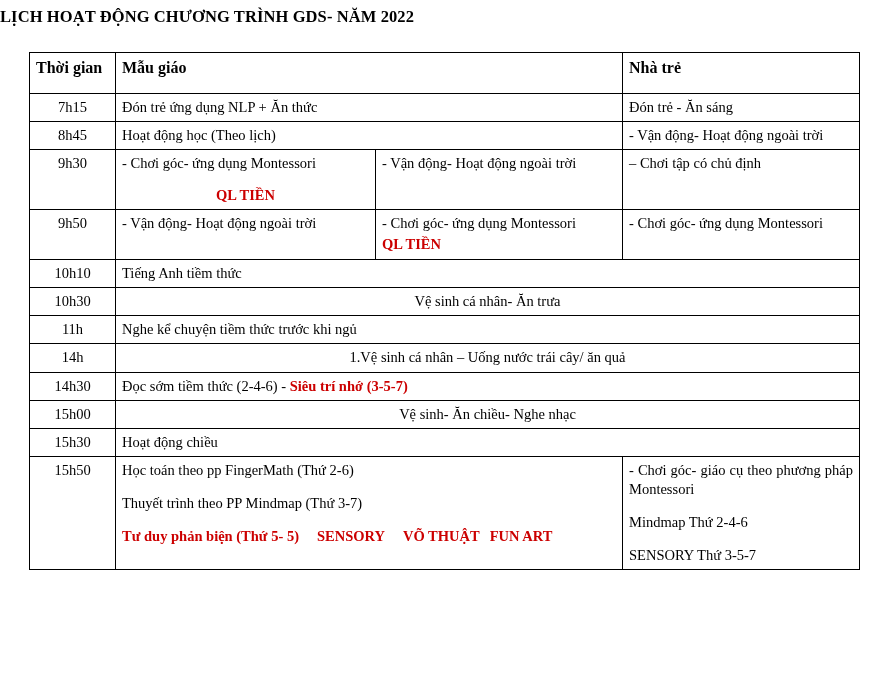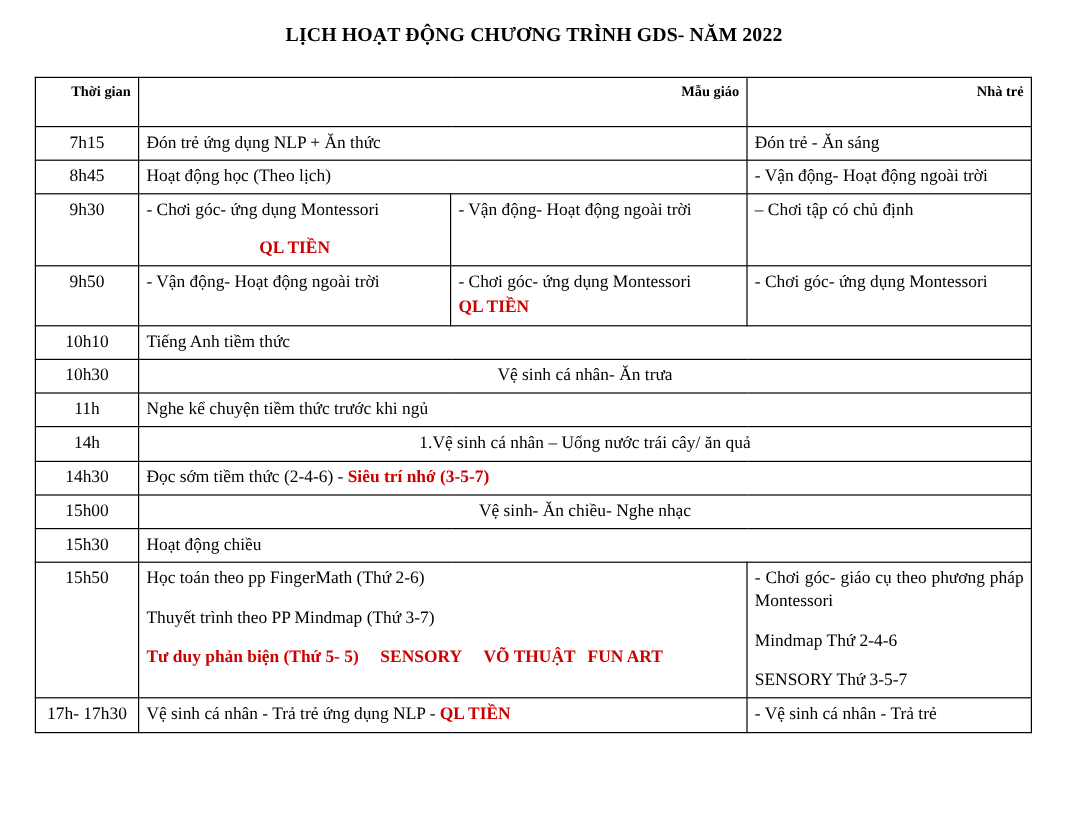--- a/index.html
+++ b/index.html
@@ -14,22 +14,22 @@
     color: #000000;
     overflow: hidden;
   }
   .page {
     position: relative;
     width: 890px;
     height: 686px;
     box-sizing: border-box;
   }
   .titles {
-    padding-top: 21px;
-    text-align: center;
+    padding-top: 9px;
+    text-align: left;
   }
   .title-line {
     font-weight: bold;
     font-size: 16.5px;
     letter-spacing: 0.1px;
     line-height: 1.0;
     margin: 0 0 0 0;
   }
   .title-line.first { padding-bottom: 12px; }
 
@@ -53,22 +53,22 @@
   col.c-mg1   { width: 260px; }
   col.c-mg2   { width: 247px; }
   col.c-nt    { width: 237px; }
 
   .t-center { text-align: center; }
   .t-left   { text-align: left; }
   .t-just   { text-align: justify; }
 
   .head td {
     font-weight: bold;
-    font-size: 12px;
-    text-align: right;
+    font-size: 16px;
+    text-align: left;
     vertical-align: middle;
     height: 32px;
     padding-top: 4px;
     padding-bottom: 4px;
   }
   .time-cell {
     text-align: center;
     vertical-align: top;
     padding-top: 5px;
     white-space: nowrap;
@@ -192,22 +192,17 @@
           <span class="gap-line">Thuyết trình theo PP Mindmap (Thứ 3-7)</span>
           <span class="gap-line red"><span class="nowrap">Tư duy phản biện (Thứ 5- 5)</span><span class="sp-wide"></span><span class="nowrap">SENSORY</span><span class="sp-wide"></span><span class="nowrap">VÕ THUẬT</span><span class="sp-mid"></span><span class="nowrap">FUN ART</span></span>
         </td>
         <td class="t-just">
           <span class="line">- Chơi góc- giáo cụ theo phương pháp Montessori</span>
           <span class="gap-line t-left">Mindmap  Thứ 2-4-6</span>
           <span class="gap-line t-left">SENSORY  Thứ 3-5-7</span>
         </td>
       </tr>
 
-      <tr>
-        <td class="time-cell">17h- 17h30</td>
-        <td colspan="2" class="t-left"><span class="blk">Vệ sinh cá nhân - Trả trẻ  ứng dụng NLP - </span><span class="red">QL TIỀN</span></td>
-        <td class="t-left">- Vệ sinh cá nhân - Trả trẻ</td>
-      </tr>
 
     </tbody>
   </table>
 
 </div>
 
 </body></html>

